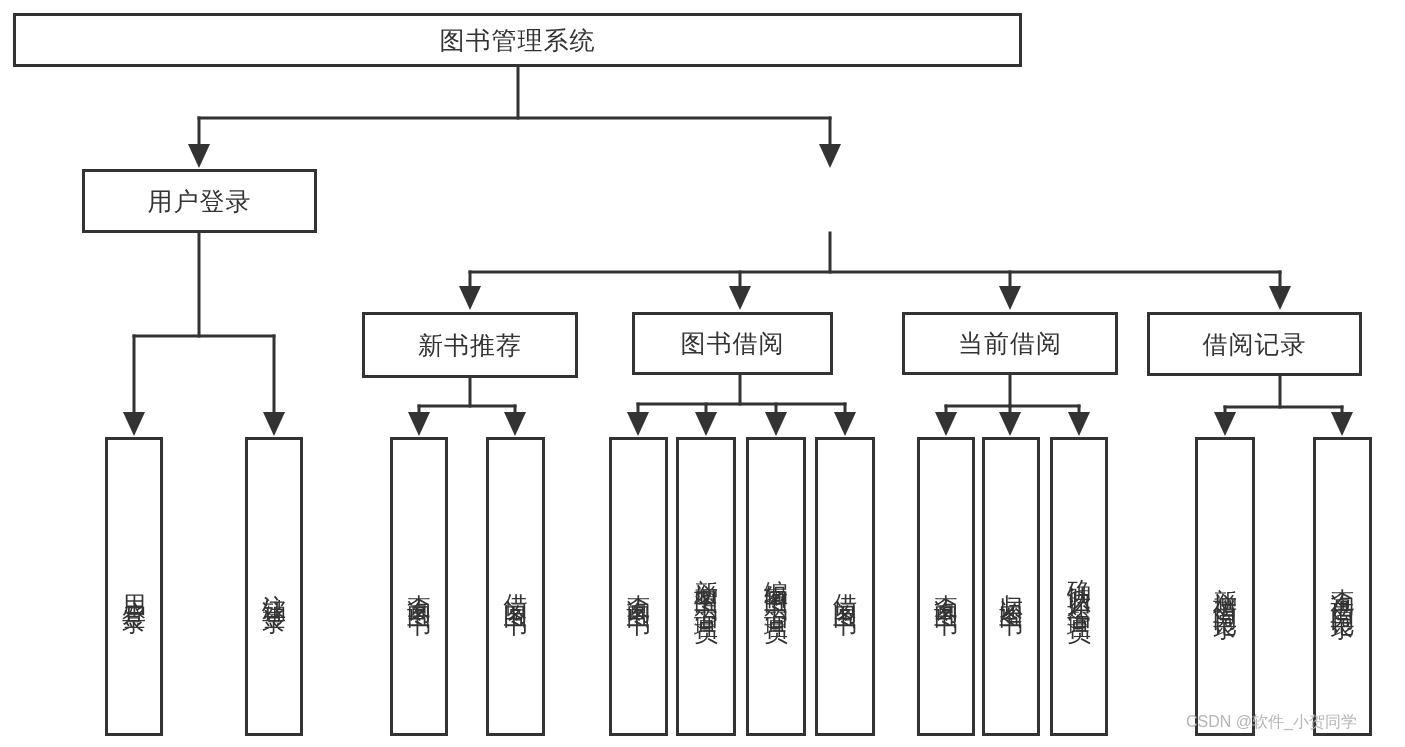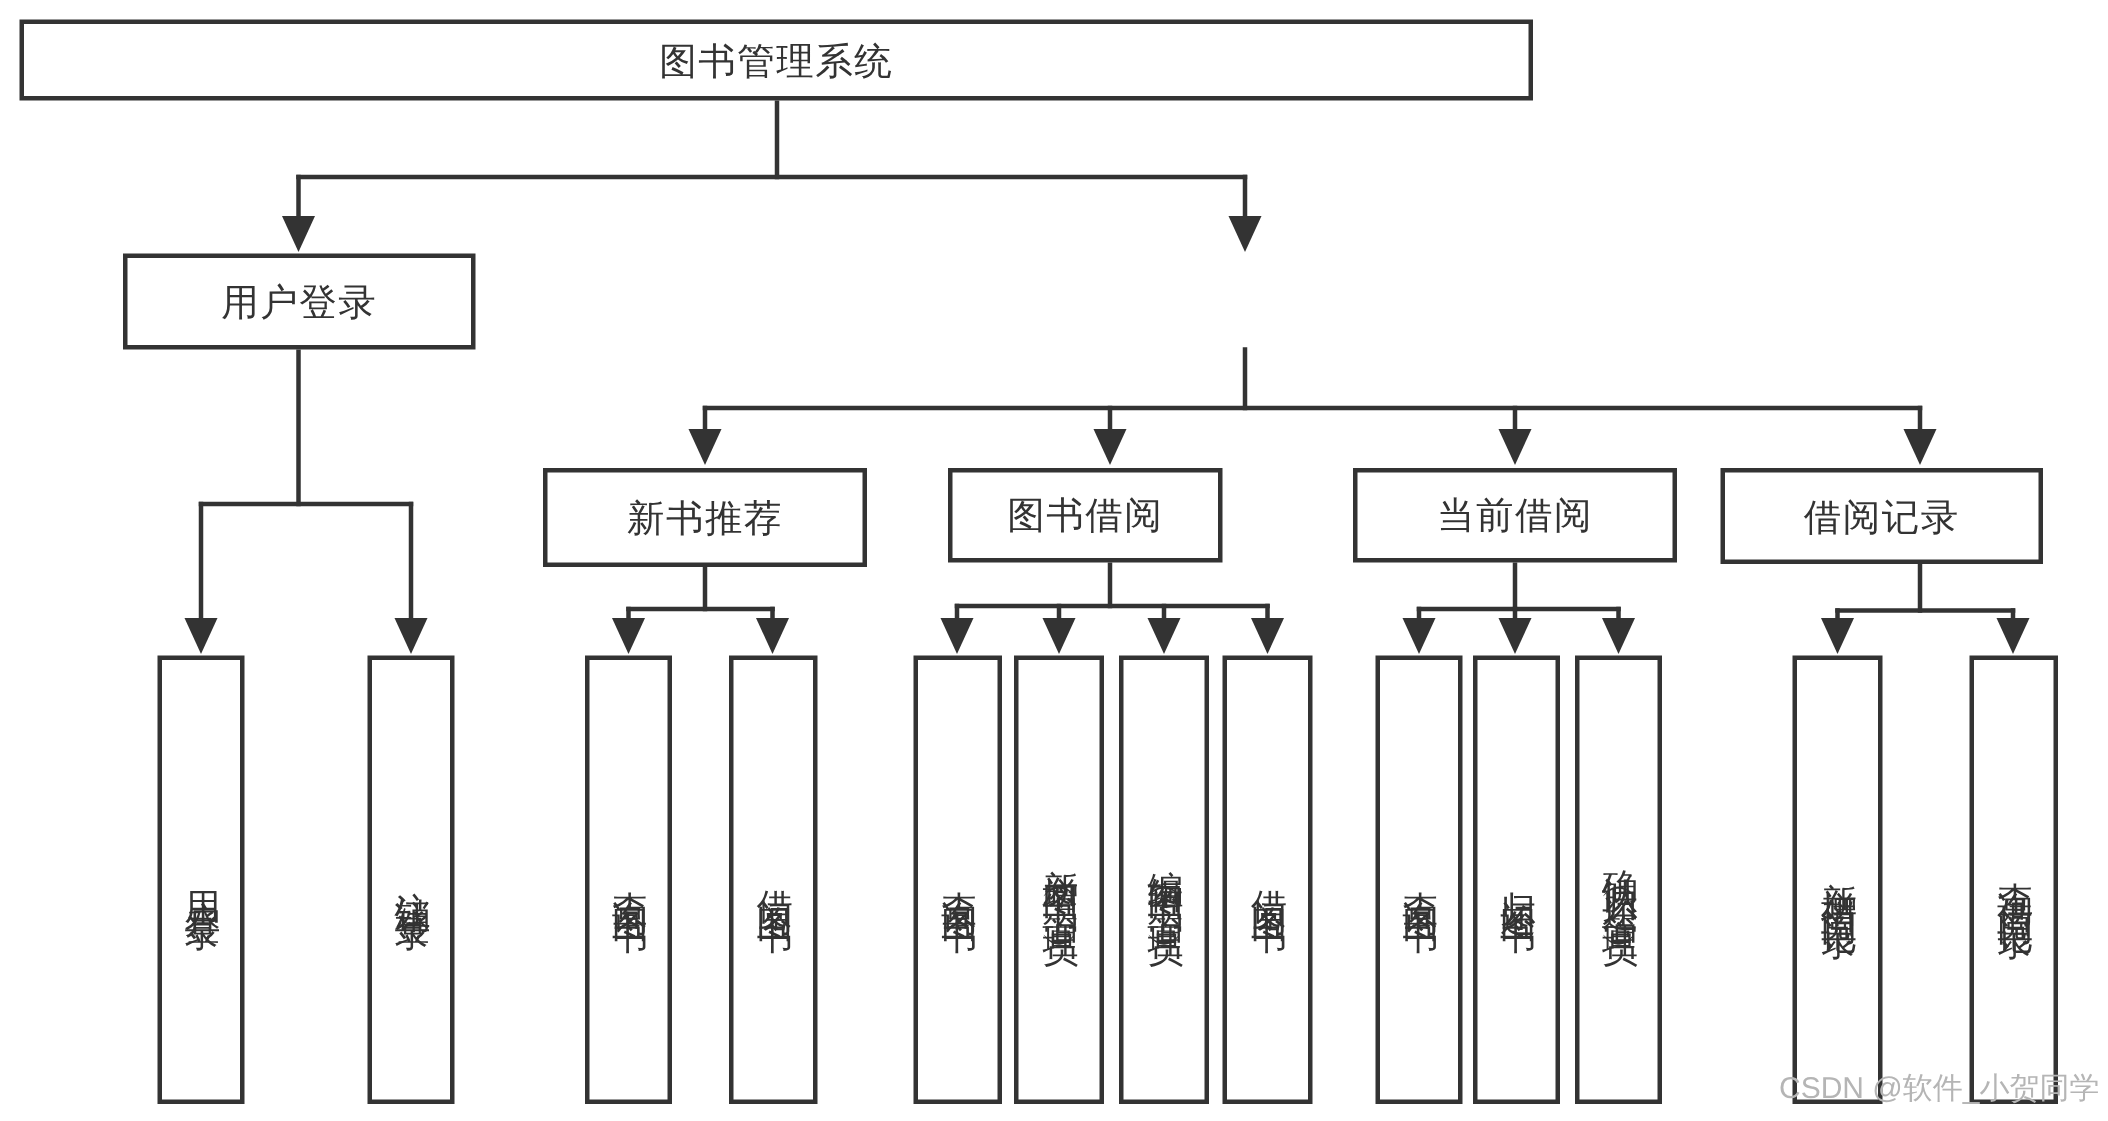--- a/index.html
+++ b/index.html
@@ -34,21 +34,21 @@
     text-orientation: mixed;
     letter-spacing: 6px;
     font-size: 24px;
     line-height: 1;
     white-space: nowrap;
   }
   .watermark {
     position: absolute;
     left: 1186px;
     top: 712px;
-    font-size: 20px;
+    font-size: 16px;
     color: #b5b5b5;
     white-space: nowrap;
     z-index: 5;
   }
 </style>
 </head>
 <body>
 
 <div class="stage">
 
@@ -119,21 +119,21 @@
       <polygon points="1214,412 1236,412 1225,436"></polygon>
       <polygon points="1331,412 1353,412 1342,436"></polygon>
     </g>
   </svg>
 
   <div class="box hbox root" style="left:13px; top:13px; width:1009px; height:54px;">图书管理系统</div>
 
   <div class="box hbox" style="left:82px; top:169px; width:235px; height:64px;">用户登录</div>
 
   <div class="box hbox" style="left:362px; top:312px; width:216px; height:66px;">新书推荐</div>
-  <div class="box hbox" style="left:632px; top:312px; width:183px; height:63px;">图书借阅</div>
+  <div class="box hbox" style="left:632px; top:312px; width:201px; height:63px;">图书借阅</div>
   <div class="box hbox" style="left:902px; top:312px; width:216px; height:63px;">当前借阅</div>
   <div class="box hbox" style="left:1147px; top:312px; width:215px; height:64px;">借阅记录</div>
 
   <div class="box vbox" style="left:105px; top:437px; width:58px; height:299px;">
     <span>用户登录</span>
   </div>
   <div class="box vbox" style="left:245px; top:437px; width:58px; height:299px;">
     <span>注销登录</span>
   </div>
 

